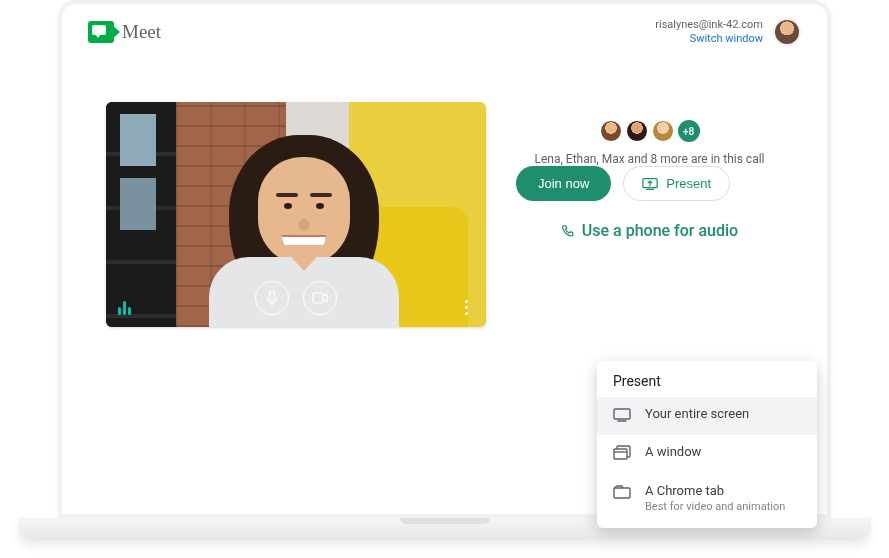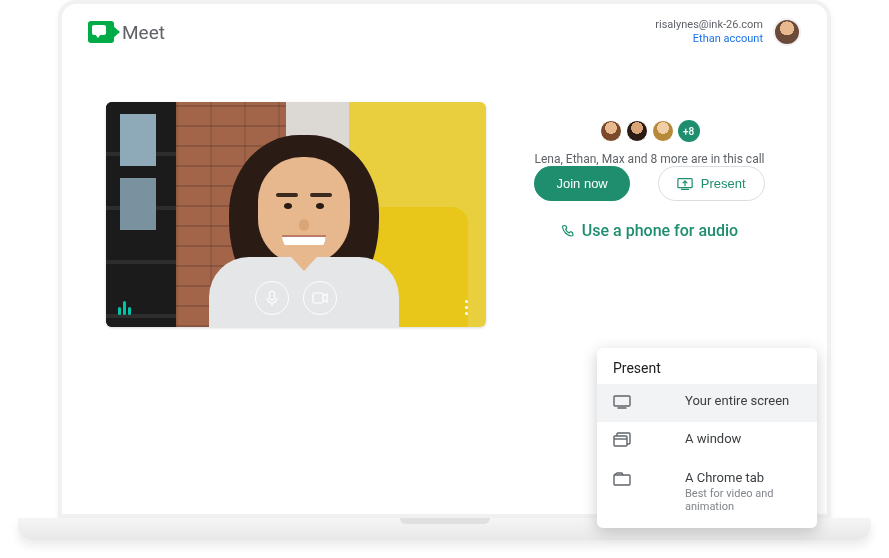--- a/index.html
+++ b/index.html
@@ -30,21 +30,21 @@
   .laptop-base::after{
     content:"";
     position:absolute; left:50%; top:0; transform:translateX(-50%);
     width:90px; height:6px; border-radius:0 0 6px 6px;
     background:#e0e0e0;
   }
   .header {
     display: flex; align-items: center; justify-content: space-between;
     padding: 14px 26px 8px 26px;
   }
-  .brand { display: flex; align-items: center; gap: 8px; }
+  .brand { display: flex; align-items: center; gap: 8px; font-family: Liberation Serif, serif; }
   .brand-icon {
     width: 26px; height: 22px; background:#00ac47;
     border-radius:3px; position:relative;
   }
   .brand-icon::after{
     content:""; position:absolute; right:-6px; top:4px;
     border-top:7px solid transparent; border-bottom:7px solid transparent;
     border-left:8px solid #00ac47;
   }
   .brand-icon .bubble{
@@ -180,21 +180,21 @@
   }
   .p-avatar.a1{ background: radial-gradient(circle at 50% 35%,#e8b98f 0 35%,#7a4a2a 36% 100%);}
   .p-avatar.a2{ background: radial-gradient(circle at 50% 35%,#d9a577 0 35%,#2a1c14 36% 100%);}
   .p-avatar.a3{ background: radial-gradient(circle at 50% 35%,#f0cfa8 0 35%,#b78a3a 36% 100%);}
   .p-more{
     width:22px; height:22px; border-radius:50%;
     background:#1e8e6e; color:#fff; font-size:10px; font-weight:500;
     display:flex; align-items:center; justify-content:center;
   }
   .participants-text{ font-size:12px; color:#5f6368; }
-  .btn-row{ display:flex; gap:28px; justify-content:center; margin-bottom:20px; }
+  .btn-row{ display:flex; gap:12px; justify-content:flex-start; margin-bottom:20px; }
   .join-btn{
     background:#1e8e6e; color:#fff; border:none;
     padding:10px 22px; border-radius:22px; font-size:13px; font-weight:500;
     cursor:pointer;
   }
   .present-btn{
     background:#fff; color:#1e8e6e; border:1px solid #dadce0;
     padding:9px 18px; border-radius:22px; font-size:13px; font-weight:500;
     display:flex; align-items:center; gap:8px; cursor:pointer;
   }
@@ -212,40 +212,40 @@
     padding:12px 0 6px 0;
     z-index:20;
   }
   .popup-title{ font-size:14px; color:#202124; padding:0 16px 8px 16px; }
   .popup-item{
     display:flex; align-items:flex-start; gap:14px;
     padding:9px 16px; cursor:pointer;
   }
   .popup-item.highlight{ background:#f1f3f4; }
   .popup-item .picon{ width:18px; flex-shrink:0; color:#5f6368; margin-top:1px; }
-  .popup-item .ptext{ display:flex; flex-direction:column;margin-left:40px; }
+  .popup-item .ptext{ display:flex; flex-direction:column; }
   .popup-item .plabel{ font-size:13px; color:#3c4043; }
   .popup-item .phint{ font-size:11px; color:#80868b; margin-top:2px; }
 </style>
 </head>
 <body>
 
 <div class="laptop-frame">
 
   <div class="header">
     <div class="brand">
       <div class="brand-icon">
           <div class="bubble"></div>
         </div>
       <div class="brand-text">Meet</div>
     </div>
     <div class="account">
       <div class="account-text">
-        <div class="account-email">risalynes@ink-26.com</div>
-        <div class="switch-account">Ethan account</div>
+        <div class="account-email">risalynes@ink-42.com</div>
+        <div class="switch-account">Switch window</div>
       </div>
       <div class="avatar"></div>
     </div>
   </div>
 
   <div class="main">
 
     <div class="video-tile">
       <div class="video-bg"></div>
       <div class="video-window"></div>

